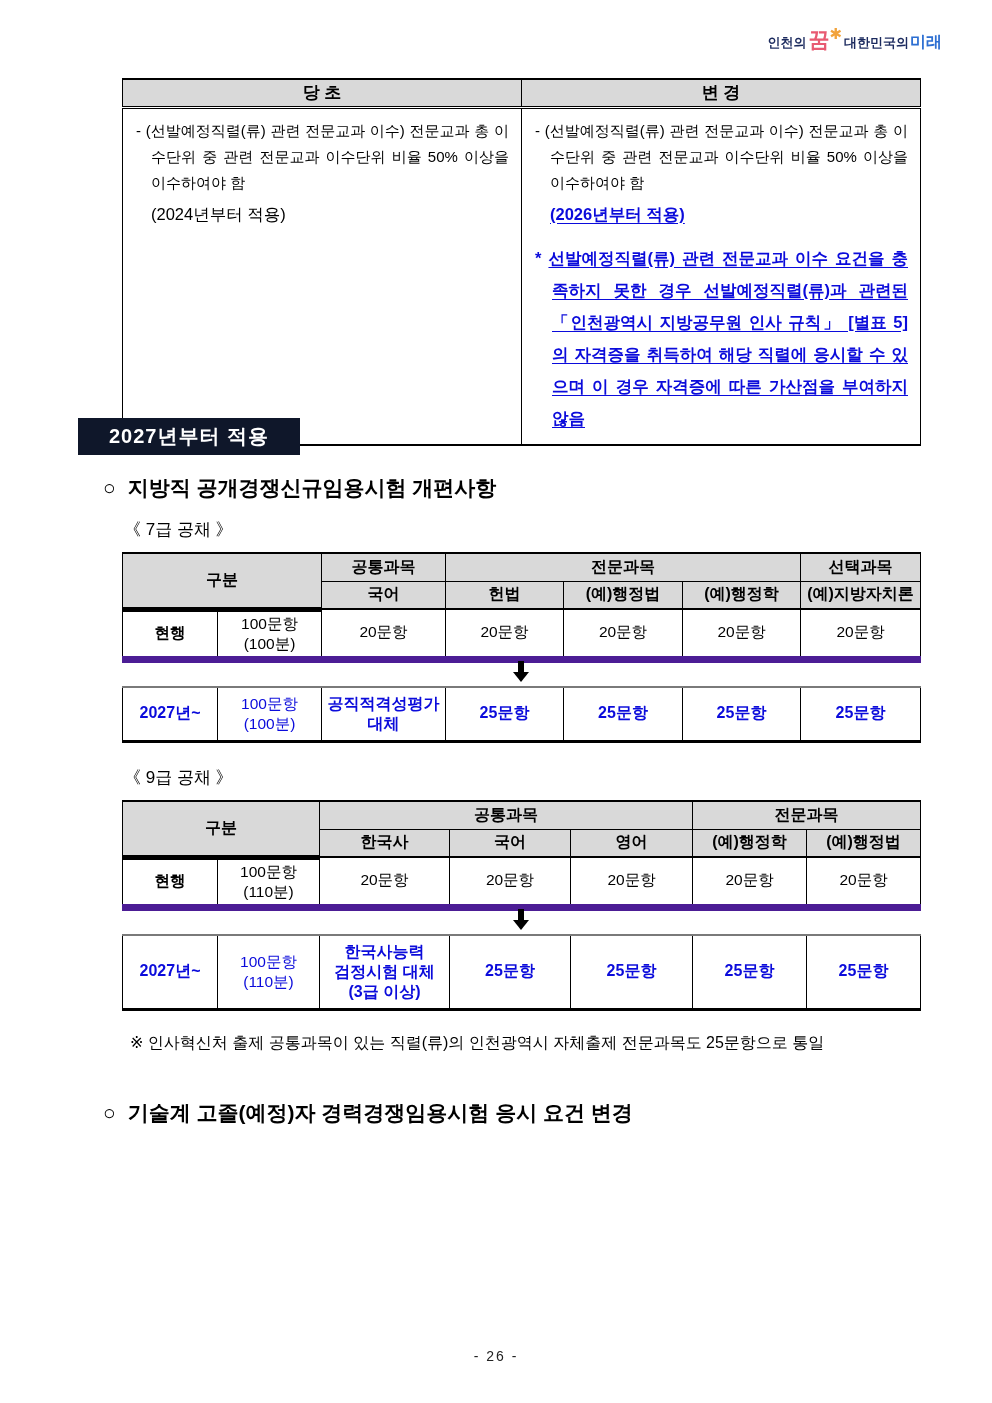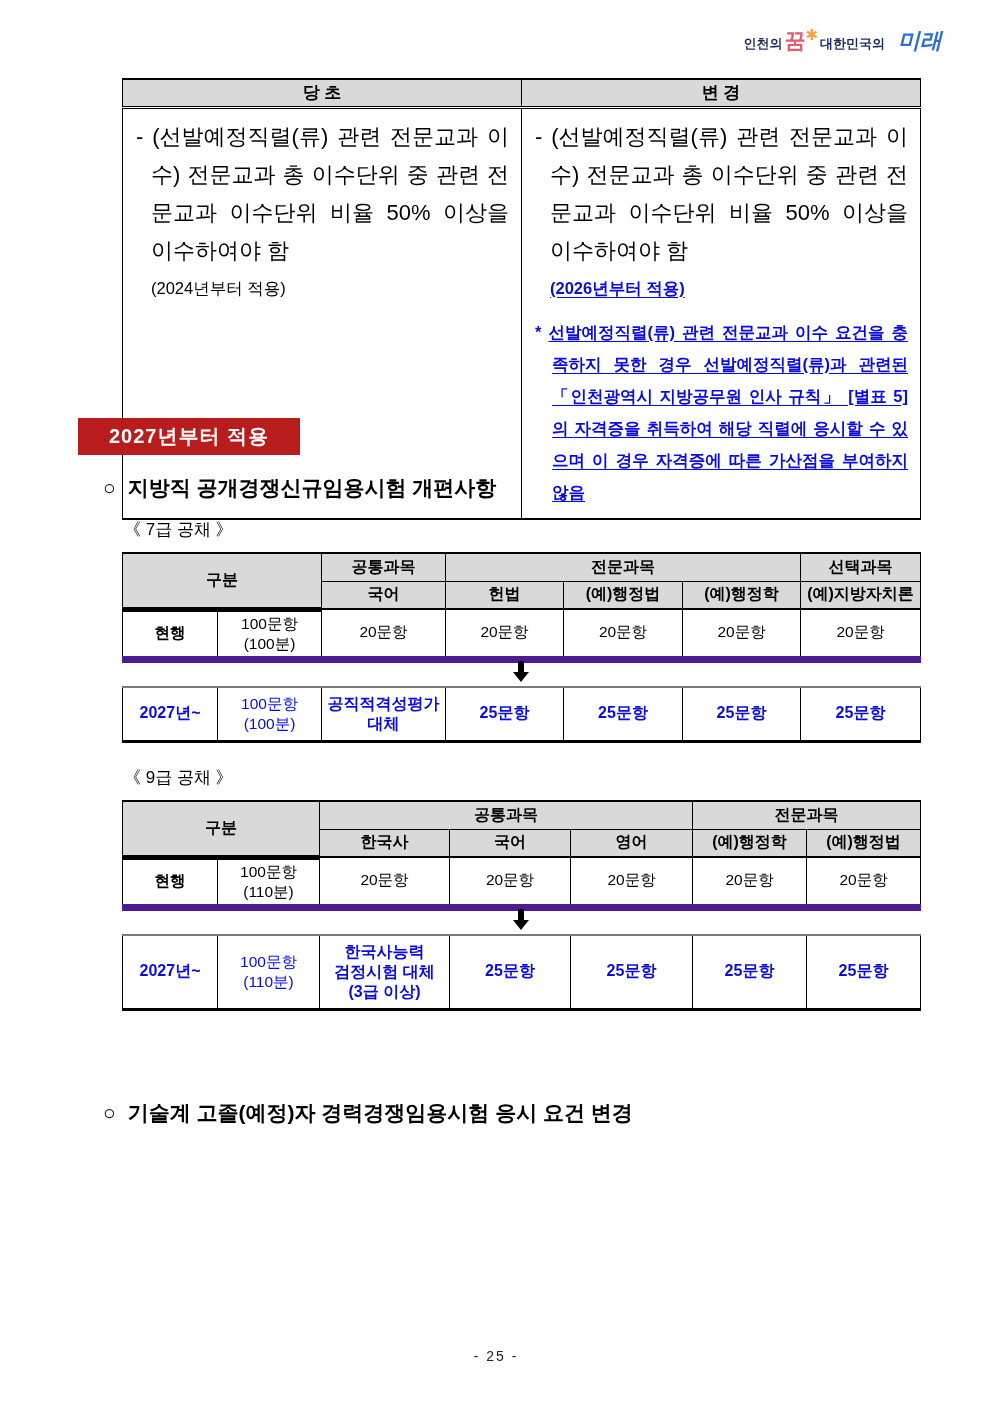--- a/index.html
+++ b/index.html
@@ -6,39 +6,39 @@
   html,body { background:#ffffff; }
   body { font-family:"Liberation Sans","DejaVu Sans",sans-serif; color:#000; }
   .page { position:relative; width:992px; height:1403px; background:#fff; overflow:hidden; }
 
   
   .logo { position:absolute; top:26px; right:50px; display:inline-flex; align-items:baseline; white-space:nowrap; }
   .logo .l1 { color:#1b2a5e; font-size:13px; font-weight:bold; }
   .logo .l2 { color:#e85a72; font-size:21px; font-weight:bold; margin-left:2px; }
   .logo .lstar { color:#f2a33c; font-size:15px; vertical-align:super; position:relative; top:-8px; }
   .logo .l3 { color:#1b2a5e; font-size:13px; font-weight:bold; margin-left:2px; }
-  .logo .l4 { color:#2d6fd2; font-size:22px; font-weight:900; margin-left:13px;font-style:italic; }
+  .logo .l4 { color:#2d6fd2; font-size:16px; font-weight:900; margin-left:1px; }
 
   
   table.cmp { position:absolute; top:78px; left:122px; width:798px; border-collapse:collapse; table-layout:fixed;
               border-top:2px solid #000; border-bottom:2px solid #000; border-left:1px solid #000; border-right:1px solid #000; }
   table.cmp th { width:399px; background:#d9d9d9; font-size:17px; font-weight:bold; height:28px;
                  border-bottom:3px double #000; border-left:1px solid #000; text-align:center; }
   table.cmp th:first-child { border-left:none; }
   table.cmp td.cmp-body { vertical-align:top; padding:9px 12px 10px 13px; border-left:1px solid #000; }
   table.cmp td.cmp-body:first-child { border-left:none; }
-  .bullet { font-size:22px; line-height:38px; text-align:justify; padding-left:15px; text-indent:-15px; }
+  .bullet { font-size:15px; line-height:26px; text-align:justify; padding-left:15px; text-indent:-15px; }
   .note-line { font-size:16.5px; line-height:31px; padding-left:15px; margin-top:3px; }
   .blue { color:#0b0bdb; }
   .bold { font-weight:bold; }
   .u { text-decoration:underline; text-underline-offset:3px; }
   .star-para { font-size:16.5px; line-height:32px; text-align:justify; padding-left:17px; text-indent:-17px; margin-top:12px; }
 
   
-  .badge { position:absolute; top:418px; left:78px; width:222px; height:37px; background:#b91c1c; color:#fff;
+  .badge { position:absolute; top:418px; left:78px; width:222px; height:37px; background:#0f172a; color:#fff;
            font-size:20px; font-weight:bold; text-align:center; line-height:37px; letter-spacing:1px; }
 
   
   .h1 { position:absolute; left:103px; font-size:21px; font-weight:bold; white-space:nowrap; }
   .h1 .marker { margin-right:12px; font-weight:normal; }
   .h1.first { top:474px; }
   .h1.second { top:1099px; }
   .sub-label { position:absolute; left:124px; font-size:17px; white-space:nowrap; }
   .g7label { top:518px; }
   .g9label { top:766px; }
@@ -255,21 +255,22 @@
 (3급 이상)</td>
       <td class="val">25문항</td>
       <td class="val">25문항</td>
       <td class="val">25문항</td>
       <td class="val">25문항</td>
     </tr>
   </tbody>
     </table>
 
   <div class="note">
+    <div class="n1">※ 인사혁신처 출제 공통과목이 있는 직렬(류)의 인천광역시 자체출제 전문과목도 25문항으로 통일</div>
   </div>
 
   <div class="h1 second">
     <span class="marker">○</span><span>기술계 고졸(예정)자 경력경쟁임용시험 응시 요건 변경</span>
   </div>
 
-  <div class="pagenum">- 25 -</div>
+  <div class="pagenum">- 26 -</div>
 
 </div>
 
 </body></html>

